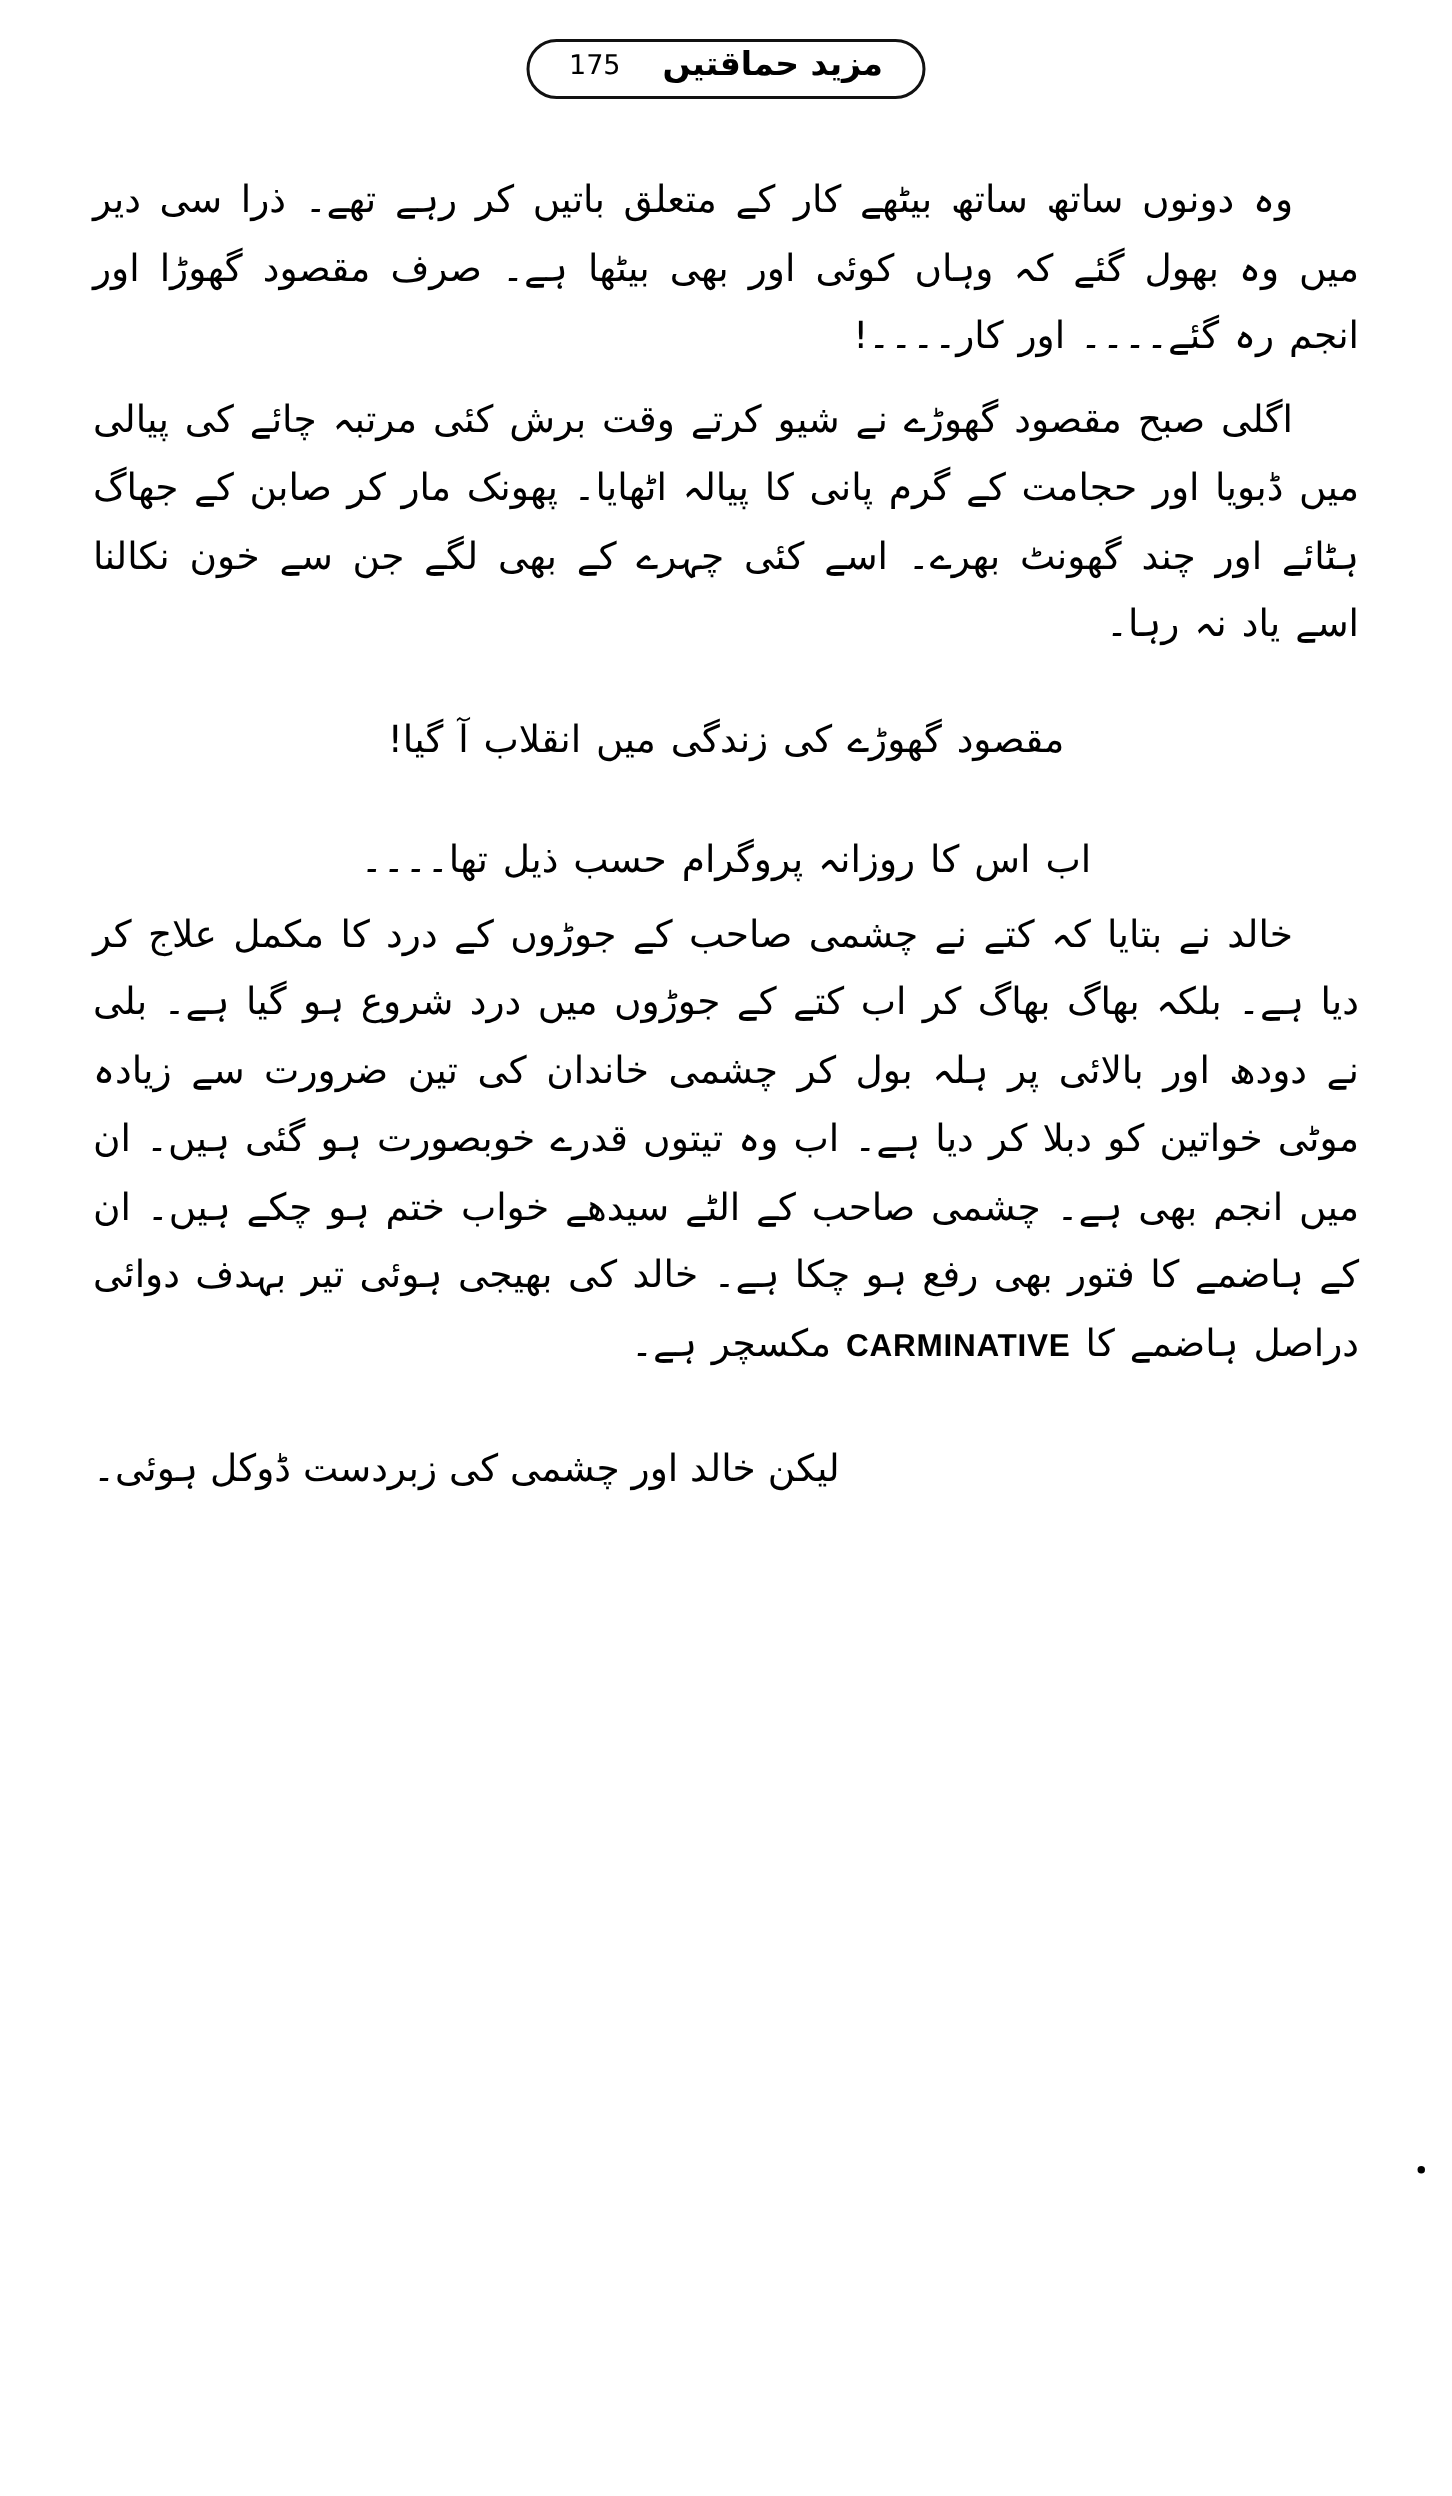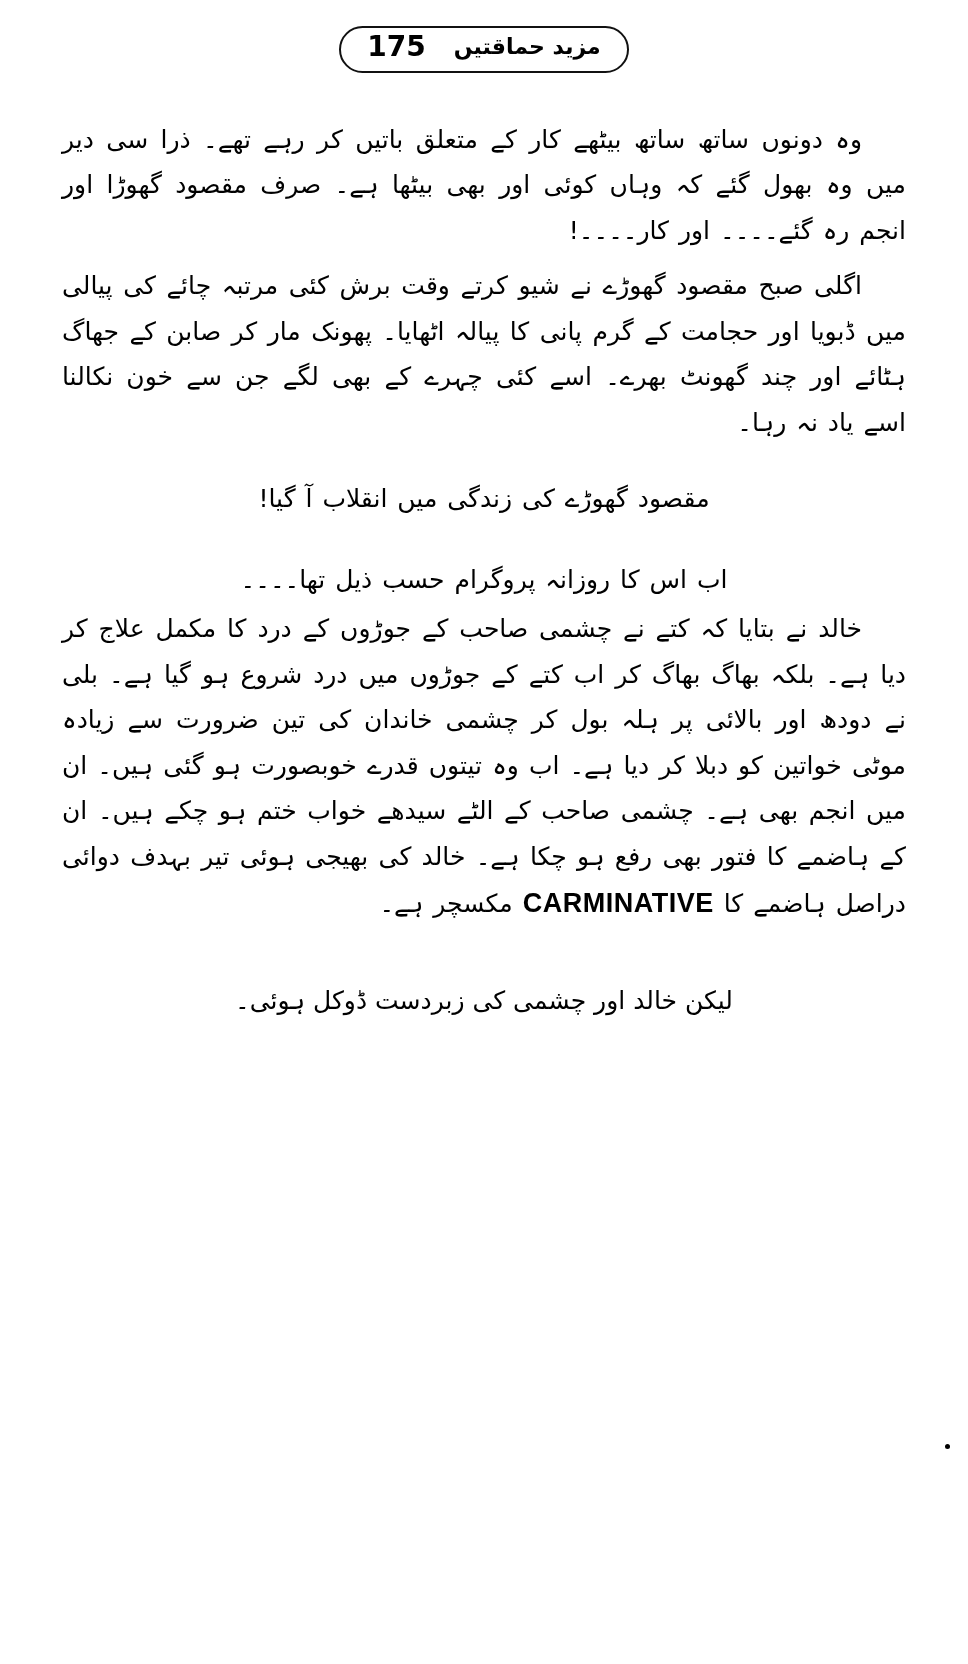--- a/index.html
+++ b/index.html
@@ -41,22 +41,22 @@
     direction: rtl;
   }
   .book-title {
     font-size: 22px;
     font-weight: bold;
     letter-spacing: 0px;
     line-height: 1.1;
     white-space: nowrap;
   }
   .page-number {
-    font-size: 28px;
-    font-weight: bold;
+    font-size: 18px;
+    font-weight: normal;
     line-height: 1.1;
   }
 
   
   .content {
     direction: rtl;
     text-align: justify;
     padding: 44px 62px 0 62px;
     box-sizing: border-box;
   }
@@ -73,33 +73,33 @@
   }
   .para.tight {
     margin-bottom: 4px;
     margin-top: 35px;
   }
   .para.gap-top {
     margin-top: 31px;
   }
   .latin {
     font-family: "Liberation Sans", sans-serif;
-    font-size: 27px;
+    font-size: 21px;
     font-weight: bold;
     letter-spacing: 0.5px;
     direction: ltr;
     unicode-bidi: embed;
   }
   .footer-note {
     direction: rtl;
-    text-align: center;
+    text-align: left;
     font-size: 25px;
     line-height: 1.7;
     padding: 0 62px;
-    margin-top: 52px;
+    margin-top: 40px;
   }
   .dot-mark {
     position: absolute;
     right: 18px;
     top: 1444px;
     width: 5px;
     height: 5px;
     background: #000;
     border-radius: 50%;
   }

